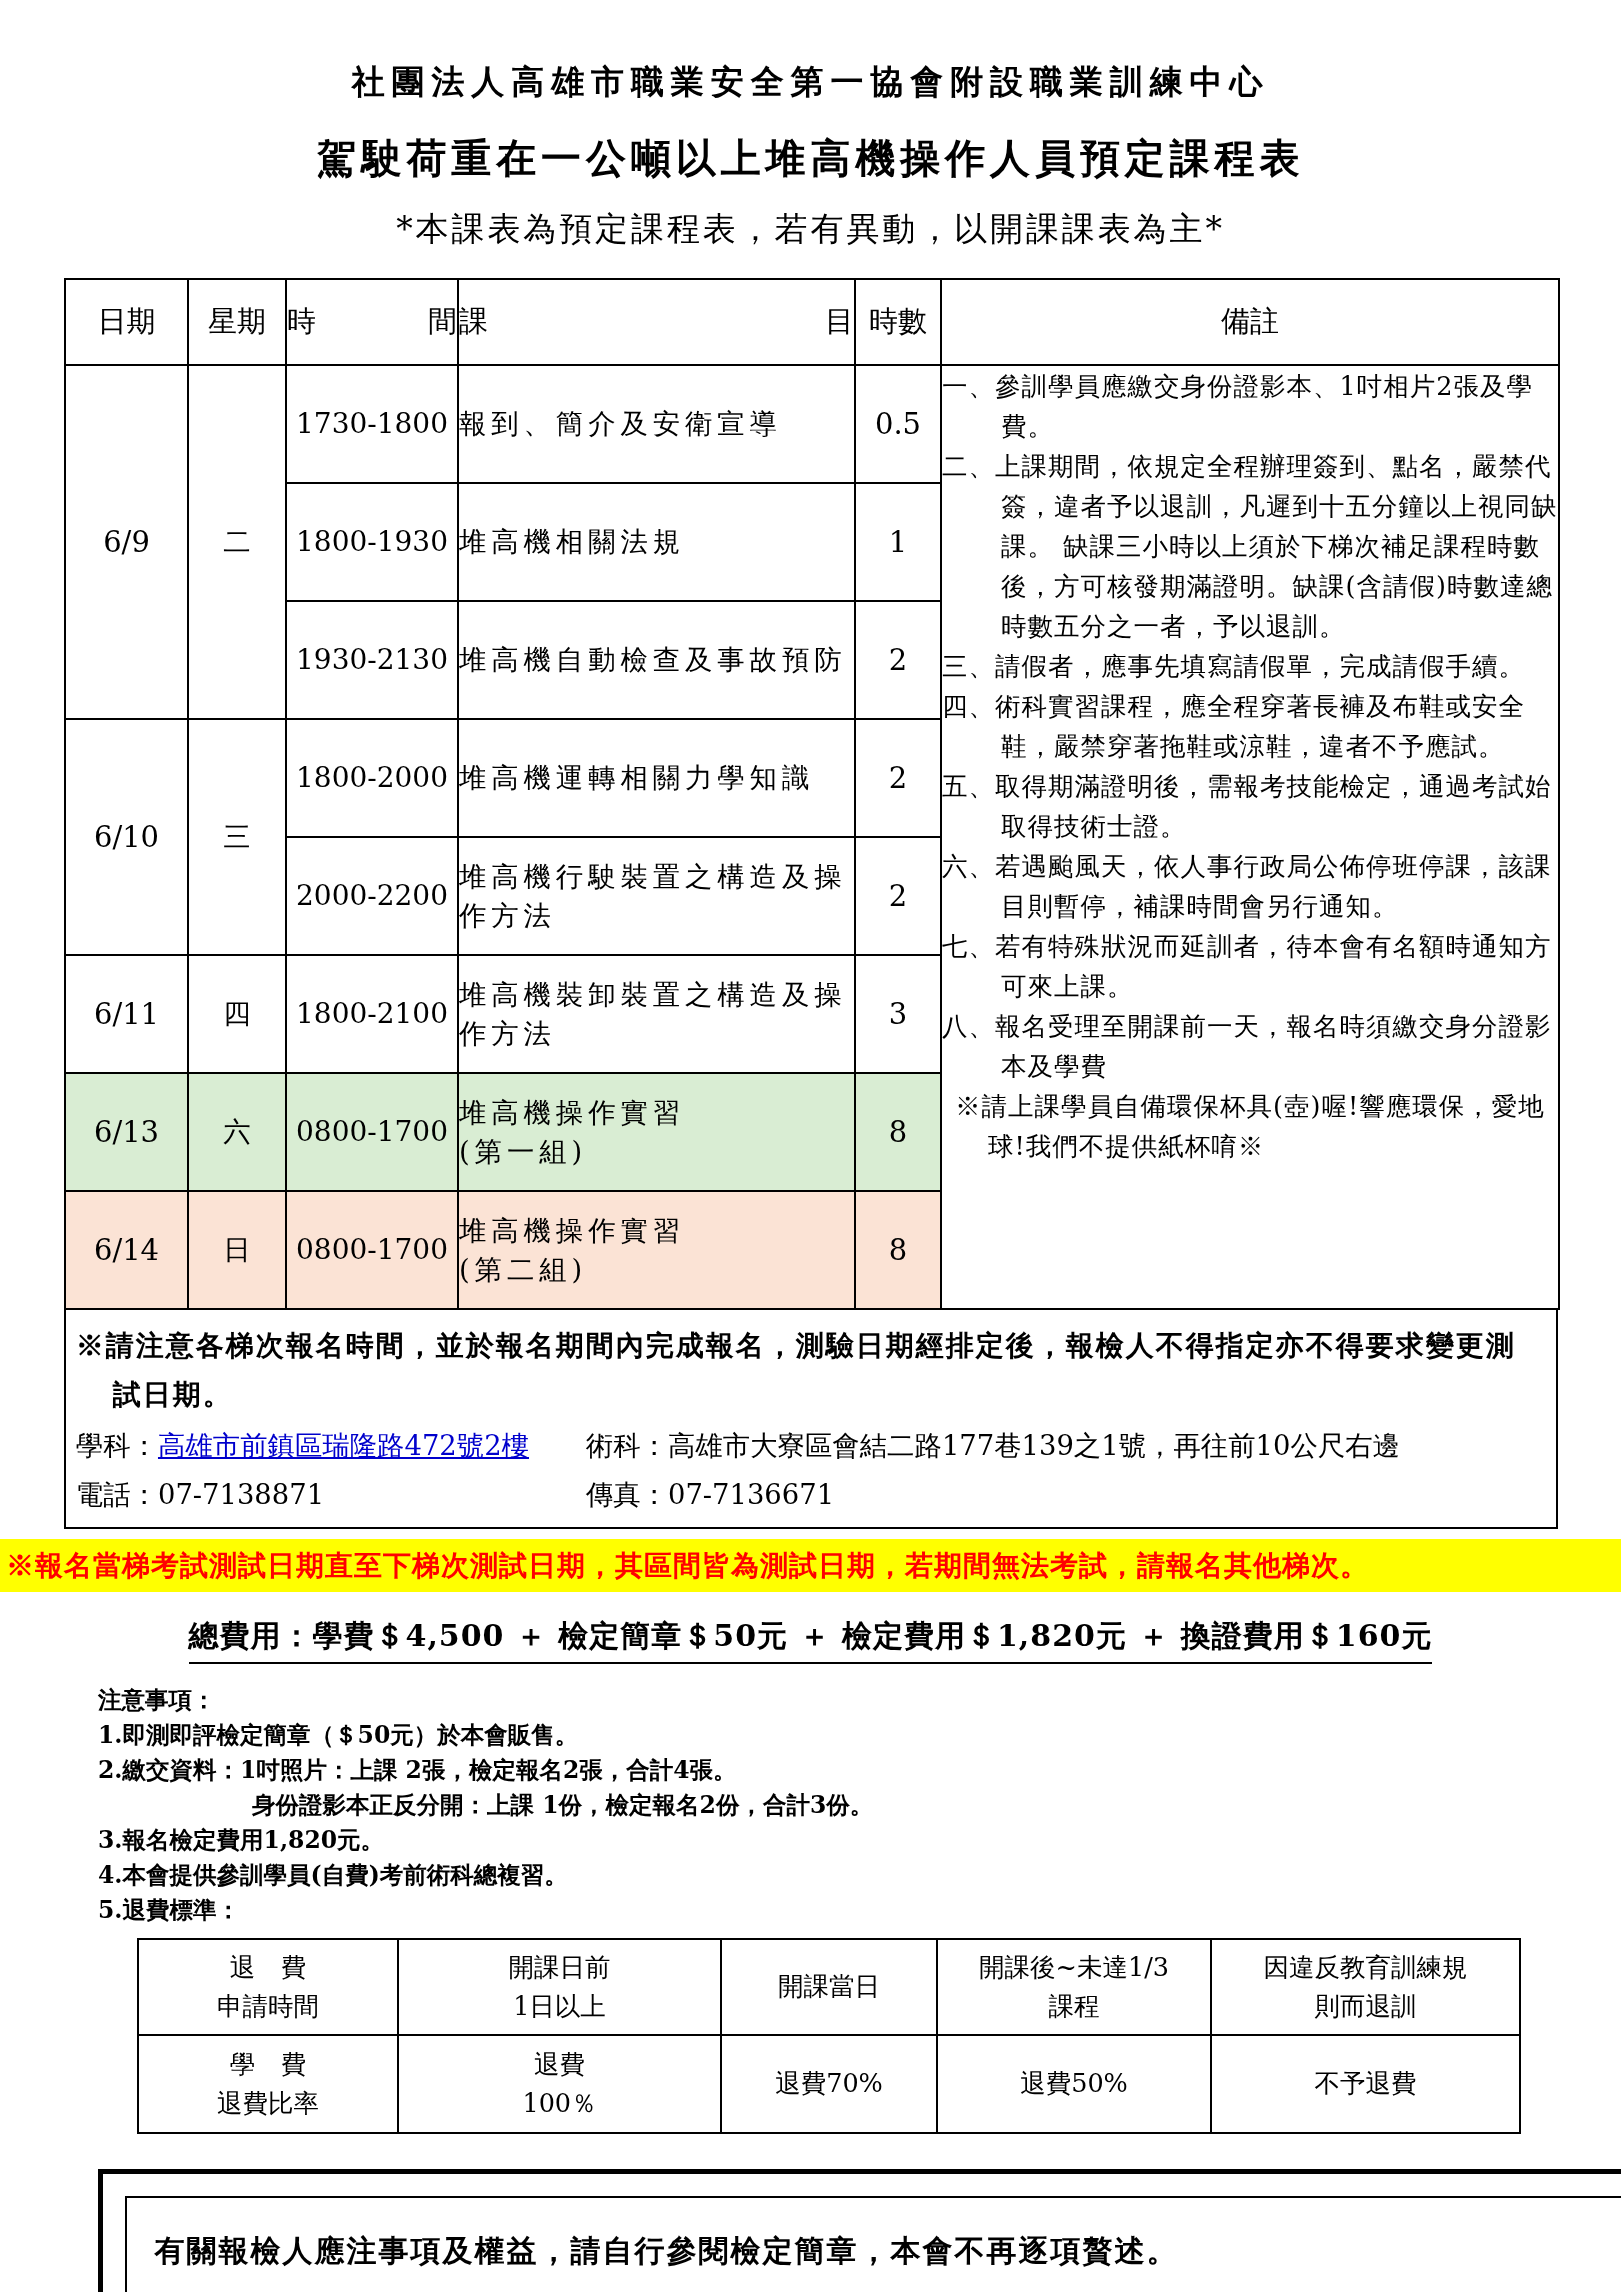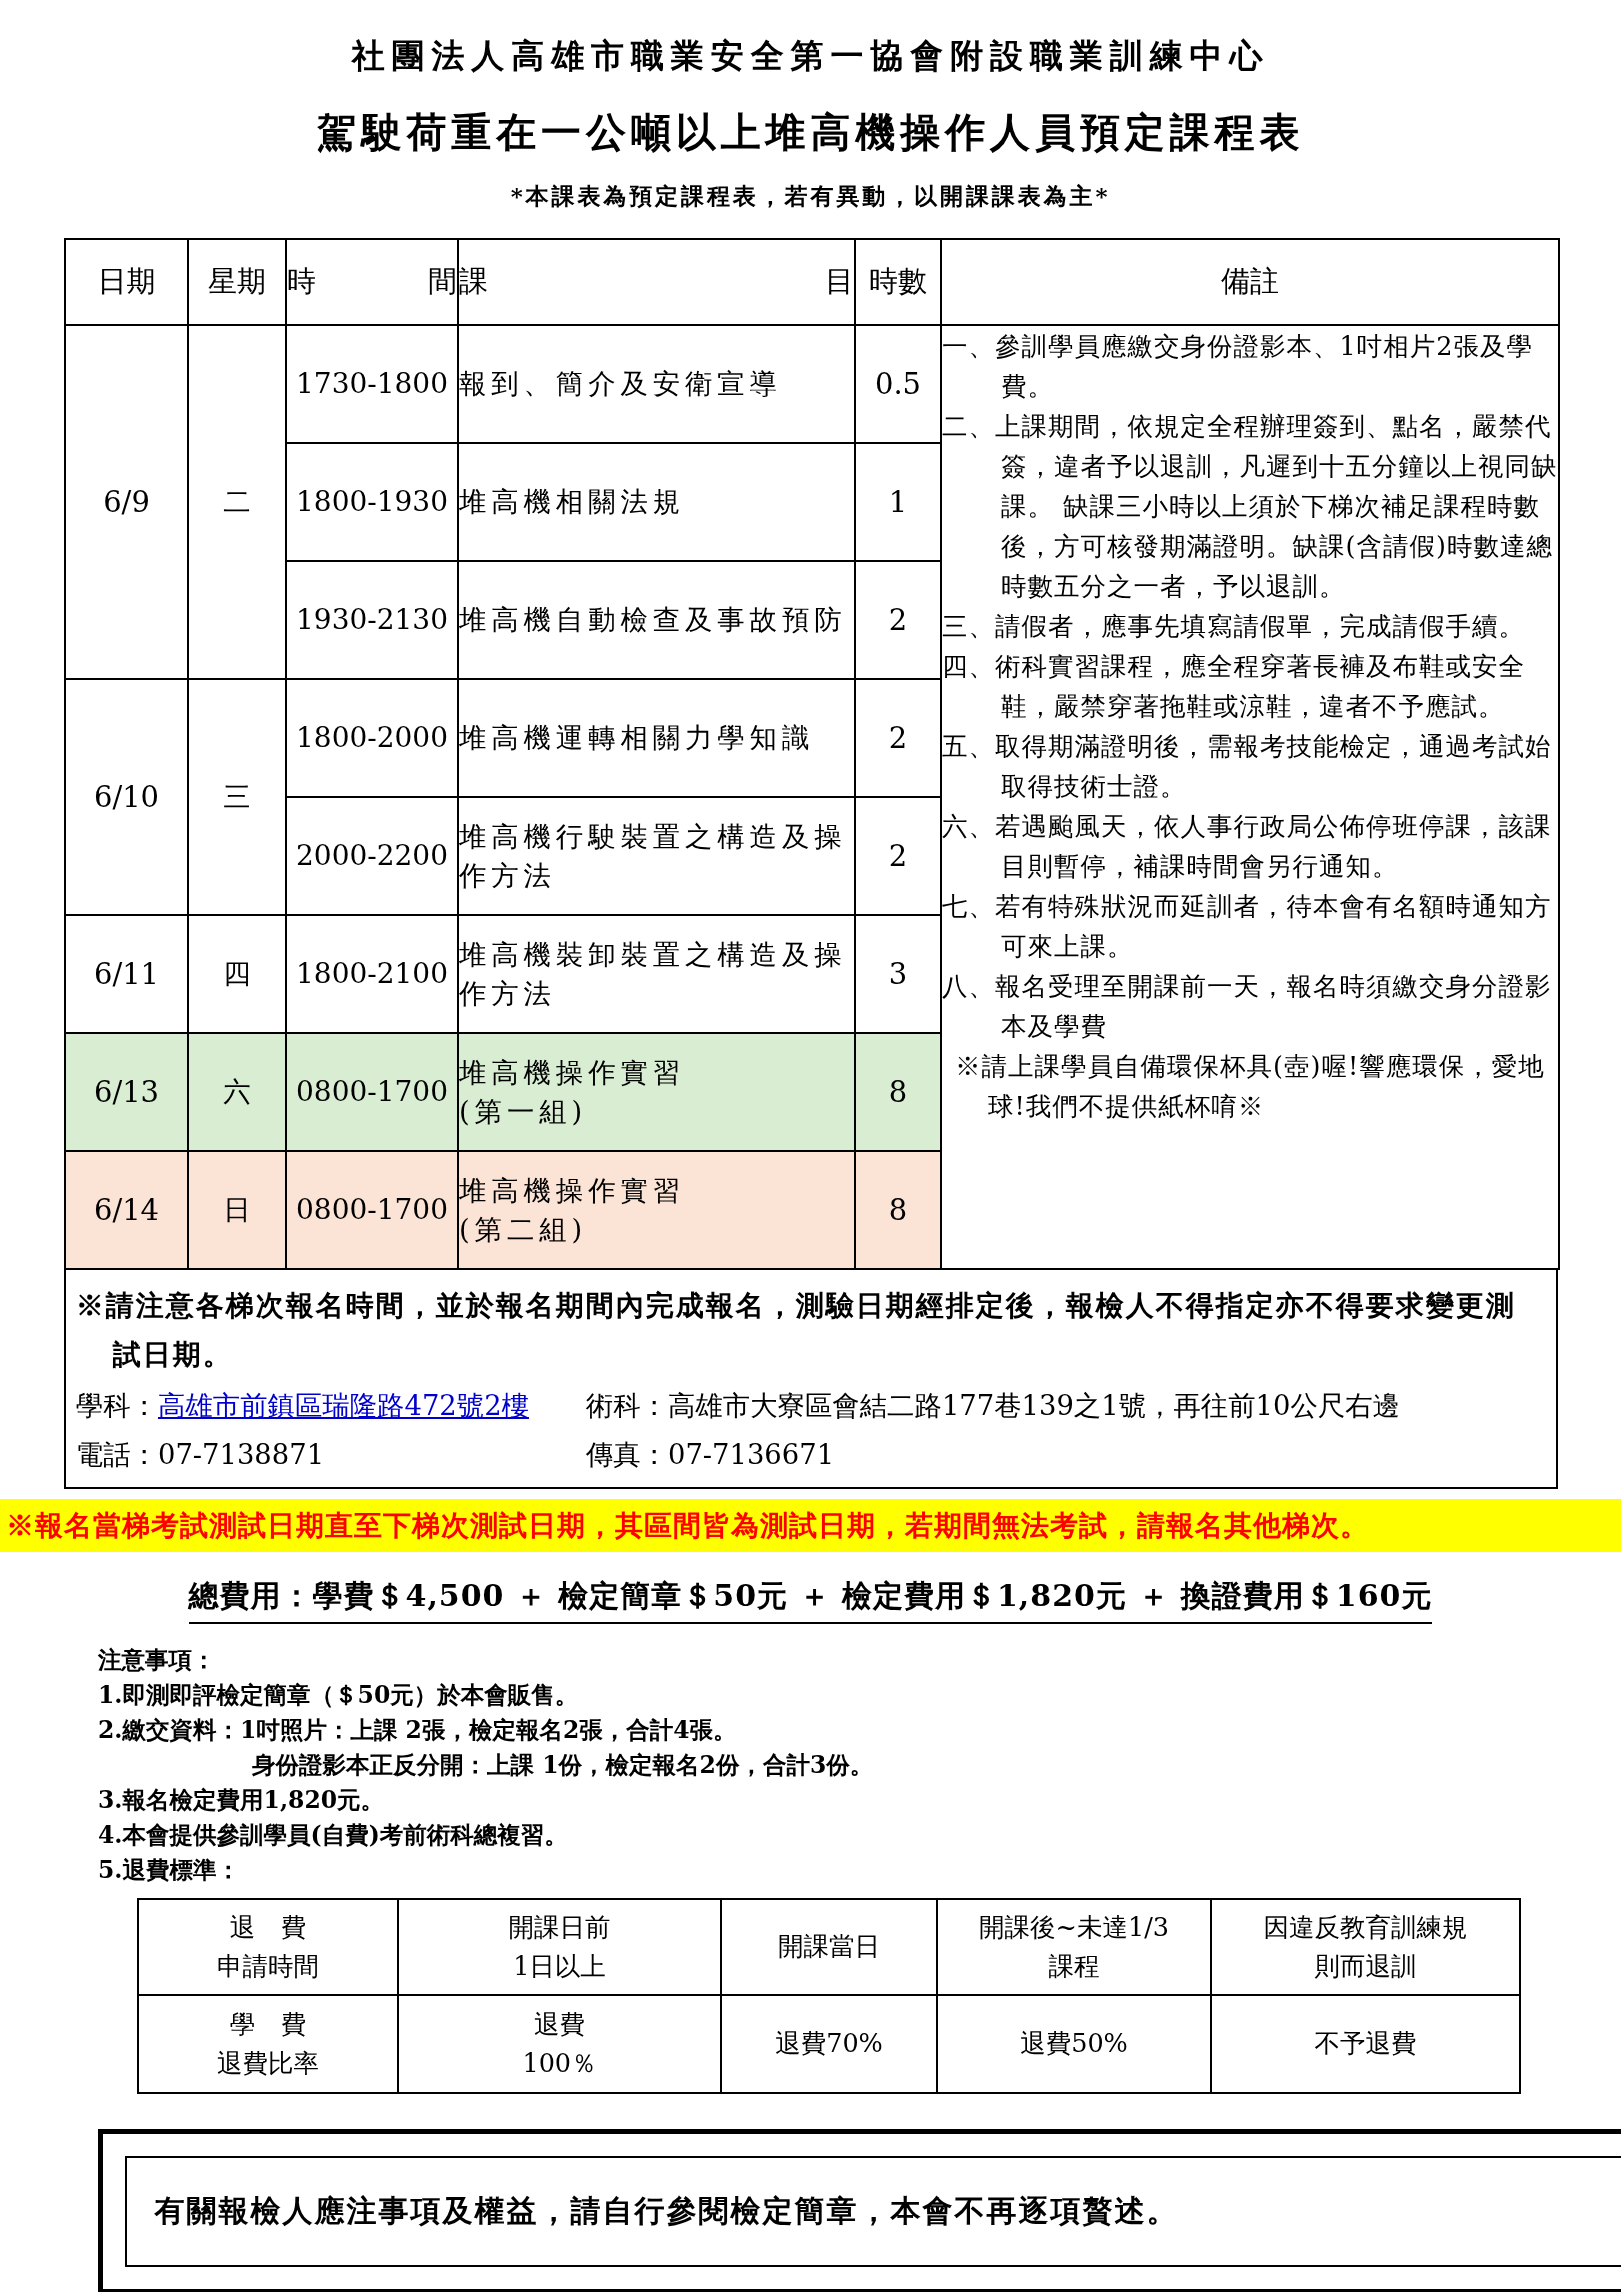--- a/index.html
+++ b/index.html
@@ -4,24 +4,24 @@
 <style>
   html,body{margin:0;padding:0;background:#fff;}
   body{
     width:1621px;height:2293px;overflow:hidden;
     font-family:"DejaVu Serif","Liberation Serif",serif;
     color:#000;
   }
   .page{position:relative;width:1621px;height:2293px;background:#fff;}
 
   
-  .titles{text-align:center;padding-top:34px;}
+  .titles{text-align:center;padding-top:60px;}
   .title1{font-size:33px;letter-spacing:6.9px;font-weight:bold;}
   .title2{font-size:40px;letter-spacing:4.9px;font-weight:bold;margin-top:25.5px;}
-  .title-note{font-size:23px;letter-spacing:2.9px;font-weight:bold;margin-top:21.6px;}
+  .title-note{font-size:33px;letter-spacing:2.9px;font-weight:normal;margin-top:21.6px;}
 
   
   table.schedule{
     margin:25.5px 0 0 64px;
     border-collapse:collapse;
     table-layout:fixed;
     width:1494px;
     border:2.9px solid #000;
   }
   table.schedule td, table.schedule th{

